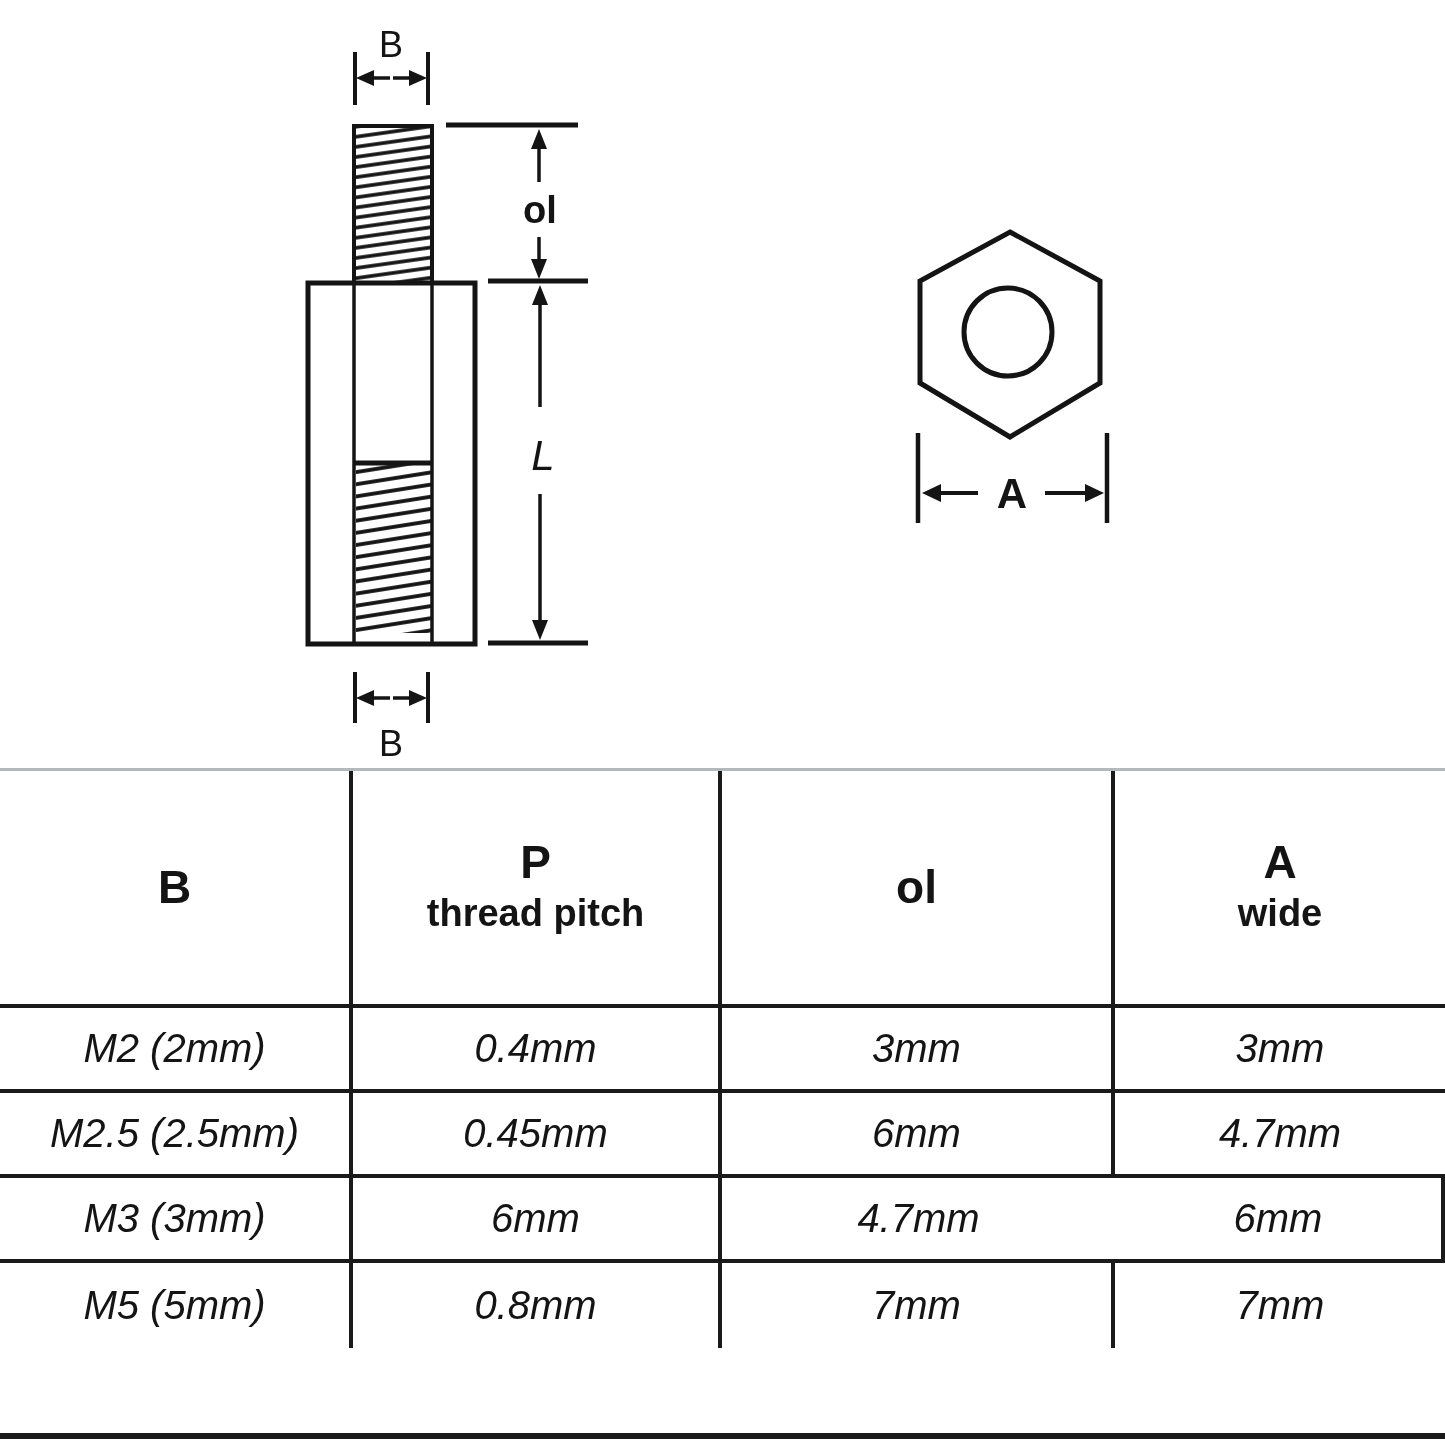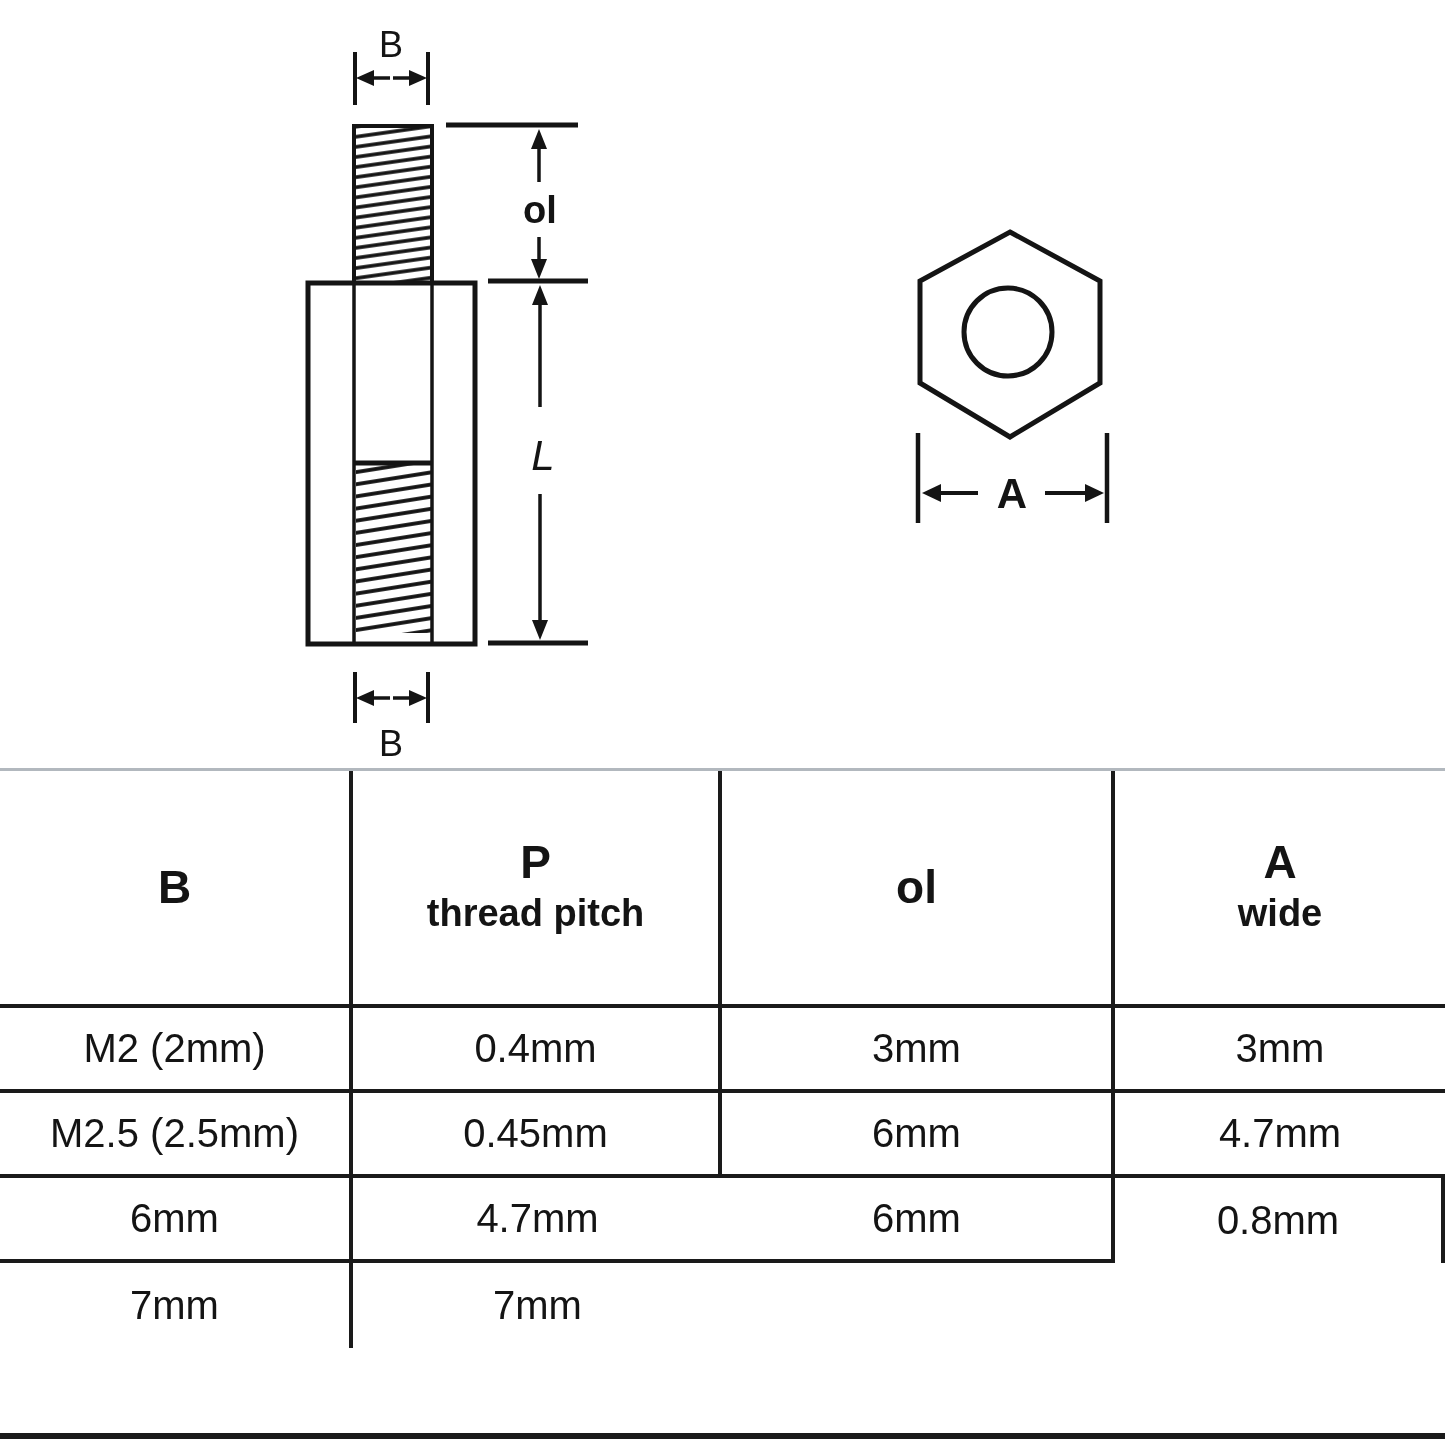--- a/index.html
+++ b/index.html
@@ -24,21 +24,21 @@
   }
   .cell{
     display:flex;flex-direction:column;align-items:center;justify-content:center;
     border-right:4px solid #1a1a1a;border-bottom:4px solid #1a1a1a;
     box-sizing:border-box;text-align:center;
   }
   .cell.last-col{border-right:none;}
   .cell.last-row{border-bottom:none;}
   .hdr-sym{font-size:46px;font-weight:bold;line-height:1.15;}
   .hdr-desc{font-size:38px;font-weight:bold;line-height:1.3;white-space:pre-line;}
-  .data-cell{font-size:40px;}
+  .data-cell{font-size:40px;font-style:italic;}
 </style>
 </head>
 <body>
 
 <div class="figure-wrap">
   <svg width="1445" height="768" viewBox="0 0 1445 768">
     <defs>
       <pattern id="p-stud" patternUnits="userSpaceOnUse" width="10" height="10" patternTransform="rotate(-8)">
         <line x1="-2" y1="5" x2="12" y2="5" stroke="#141414" stroke-width="3.6"></line>
       </pattern>
@@ -138,21 +138,23 @@
   <div class="cell data-cell">M2 (2mm)</div>
   <div class="cell data-cell">0.4mm</div>
   <div class="cell data-cell">3mm</div>
   <div class="cell data-cell last-col">3mm</div>
 
   <div class="cell data-cell">M2.5 (2.5mm)</div>
   <div class="cell data-cell">0.45mm</div>
   <div class="cell data-cell">6mm</div>
   <div class="cell data-cell last-col">4.7mm</div>
 
+  <div class="cell data-cell">M3 (3mm)</div>
   <div class="cell data-cell">6mm</div>
   <div class="cell data-cell last-col">4.7mm</div>
 
   <div class="cell data-cell">6mm</div>
 
+  <div class="cell data-cell last-row">M5 (5mm)</div>
   <div class="cell data-cell last-row">0.8mm</div>
   <div class="cell data-cell last-row">7mm</div>
   <div class="cell data-cell last-row last-col">7mm</div>
 </div>
 
 </body></html>

